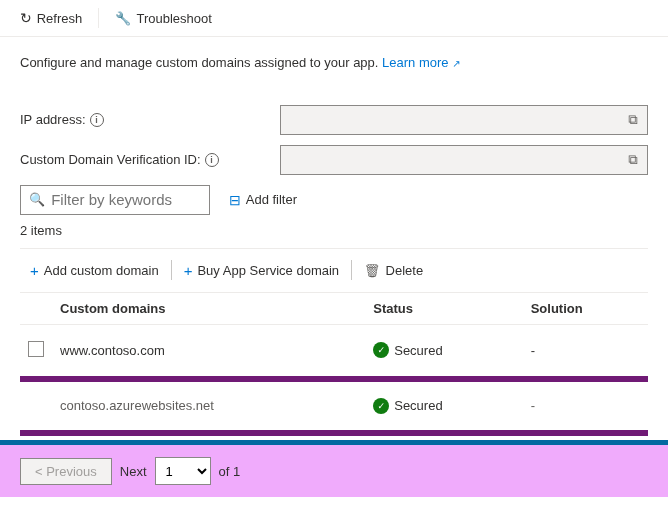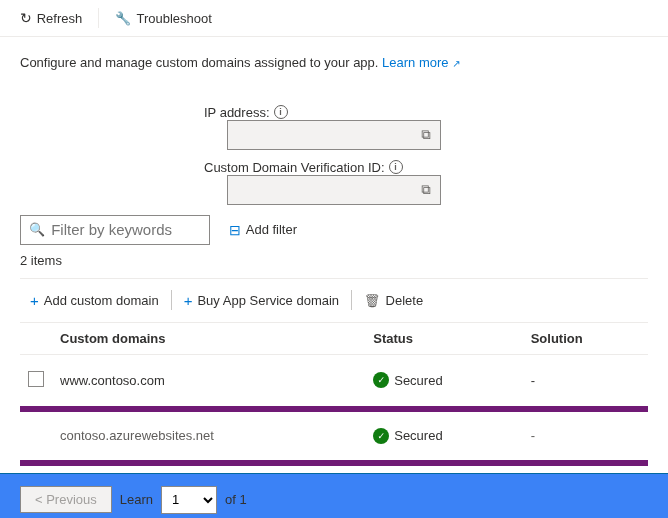--- a/index.html
+++ b/index.html
@@ -52,21 +52,20 @@
     .description a {
       color: #0078d4;
       text-decoration: none;
     }
 
     
     .field-row {
       display: flex;
       align-items: center;
       margin-bottom: 10px;
-      flex-direction: column;
     }
     .field-label {
       font-size: 13px;
       color: #323130;
       width: 260px;
       display: flex;
       align-items: center;
       gap: 4px;
     }
     .field-input-wrap {
@@ -248,26 +247,26 @@
       color: #fff;
       font-size: 9px;
     }
 
     
     .pagination {
       display: flex;
       align-items: center;
       gap: 8px;
       padding: 12px 20px;
-      border-top: 1px solid #0369a1;
+      border-top: 5px solid #0369a1;
       position: absolute;
       bottom: 0;
       left: 0;
       right: 0;
-      background: #3b82f6;
+      background: #f0abfc;
     }
     .page-btn {
       padding: 5px 14px;
       border: 1px solid #8a8886;
       background: #fff;
       cursor: pointer;
       font-size: 13px;
       color: #323130;
     }
     .page-btn.disabled {
@@ -416,20 +415,20 @@
           </td>
           <td>-</td>
         </tr>
       </tbody>
   </table>
 
   <div class="pagination">
     <button class="page-btn disabled">
       <span>&lt; Previous</span>
     </button>
-    <span class="page-label">Learn</span>
+    <span class="page-label">Next</span>
     <select class="page-select">
       <option value="1">1</option>
     </select>
     <span class="of-label">of 1</span>
   </div>
 
 </div>
 
 </body></html>

